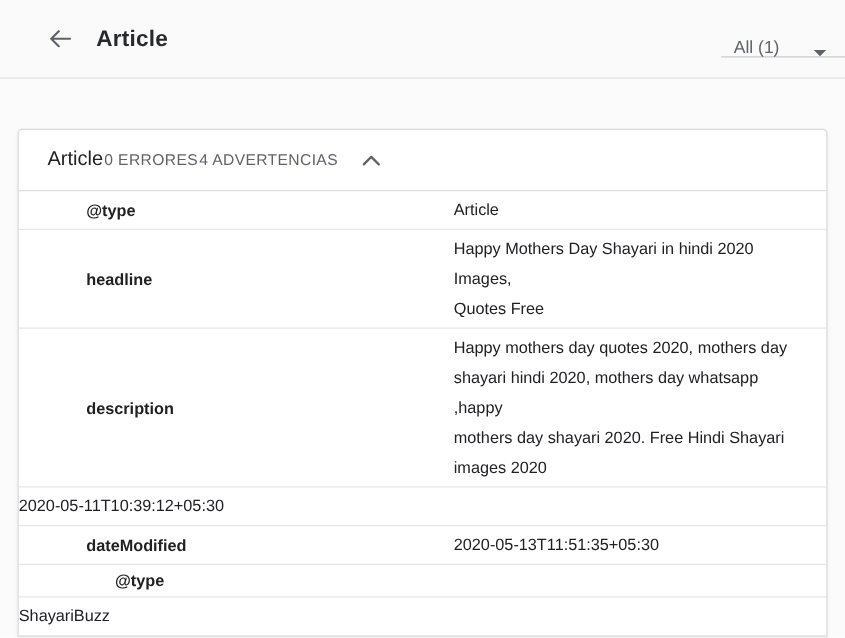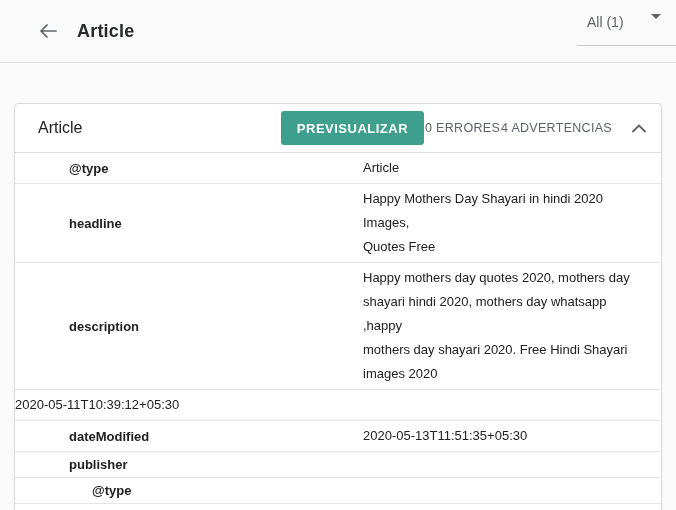--- a/index.html
+++ b/index.html
@@ -30,21 +30,21 @@
     font-weight:700;
     color:#27292c;
     margin-left:17px;
     letter-spacing:.2px;
   }
   .filter {
     position:absolute;
     right:0; bottom:16px;
     width:99px; height:32px;
     border-bottom:1px solid #c9c9c9;
-    display:flex; align-items:flex-start; justify-content:space-between;
+    display:flex; align-items:flex-end; justify-content:space-between;
     padding:0 15px 0 10px;
     cursor:pointer;
   }
   .filter-label { font-size:14px; color:#5f6368; }
   .caret {
     width:0; height:0;
     border-left:5px solid transparent;
     border-right:5px solid transparent;
     border-top:5px solid #5f6368;
   }
@@ -134,21 +134,20 @@
 
   <div class="filter">
     <span class="filter-label">All (1)</span>
     <span class="caret"></span>
   </div>
 </div>
 
 <div class="card">
   <div class="card-header">
     <span class="card-title">Article</span>
-    <button class="preview-btn">PREVISUALIZAR</button>
     <span class="count">0 ERRORES</span>
     <span class="count">4 ADVERTENCIAS</span>
     <span class="chev">
       <span style="display:flex">
         <svg width="14" height="9" viewBox="0 0 14 9">
           <path d="M1 7.5 L7 1.5 L13 7.5" fill="none" stroke="#5f6368" stroke-width="1.8" stroke-linecap="round" stroke-linejoin="round"></path>
         </svg>
       </span>
     </span>
   </div>
@@ -175,24 +174,20 @@
 
   <div class="row lvl1">
     <div class="val">2020-05-11T10:39:12+05:30</div>
   </div>
 
   <div class="row lvl1">
     <div class="key">dateModified</div>
     <div class="val">2020-05-13T11:51:35+05:30</div>
   </div>
 
-  <div class="row lvl1">
-    <div class="key">publisher</div>
-    <div class="val"></div>
-  </div>
 
   <div class="row lvl2">
     <div class="key">@type</div>
   </div>
 
   <div class="row lvl2">
 
     <div class="val">ShayariBuzz</div>
   </div>
 

